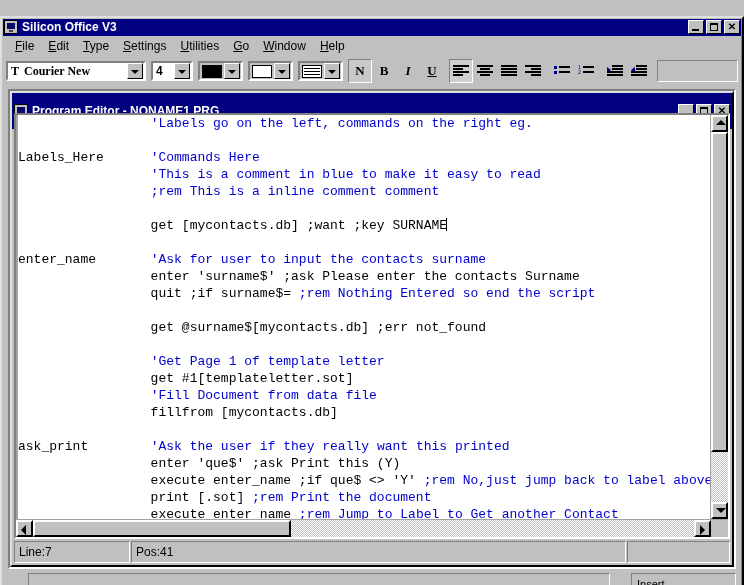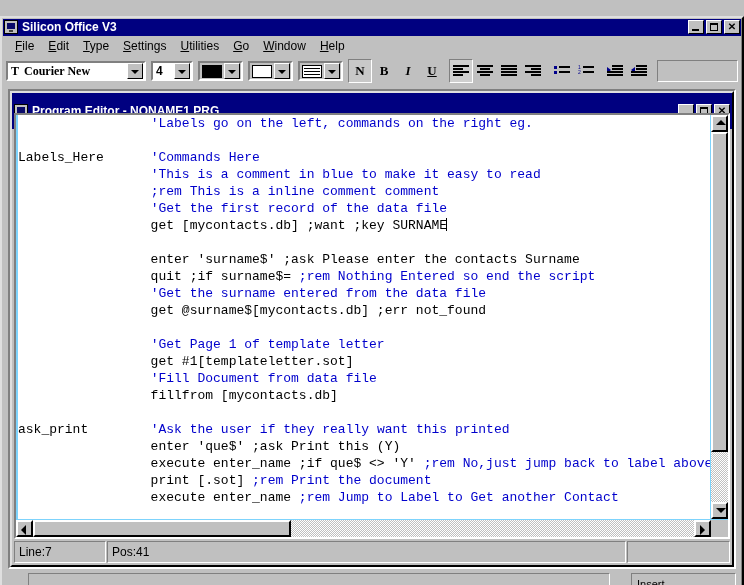--- a/index.html
+++ b/index.html
@@ -145,21 +145,21 @@
   #child-window{
     position:absolute;left:0;top:0;right:0;bottom:0;
     background:#c0c0c0;box-sizing:border-box;
     border:2px solid;border-color:#dfdfdf #000 #000 #dfdfdf;
   }
   #child-titlebar{height:36px;}
 
   
   #editor-frame{
     position:absolute;left:2px;top:20px;right:2px;bottom:26px;
-    background:#7dd3fc;
+    background:#a3a3a3;
     border:2px solid;border-color:#808080 #ffffff #ffffff #808080;
     box-sizing:border-box;
     display:flex;
   }
   #code-area{
     position:absolute;left:2px;top:0px;right:18px;bottom:18px;
     overflow:hidden;background:#ffffff;
   }
   .code-line{
     height:17px;line-height:17px;white-space:pre;
@@ -213,21 +213,21 @@
     position:absolute;left:2px;right:2px;bottom:2px;height:22px;
     background:#c0c0c0;display:flex;align-items:stretch;
     box-sizing:border-box;
   }
   .st-panel{
     background:#c0c0c0;box-sizing:border-box;
     border:1px solid;border-color:#808080 #ffffff #ffffff #808080;
     font-size:12px;color:#000;display:flex;align-items:center;
     padding-left:4px;white-space:nowrap;margin-right:1px;
   }
-  #st-line{width:92px;flex:none;}
+  #st-line{width:116px;flex:none;}
   #st-pos{flex:1;}
   #st-extra{width:103px;flex:none;margin-right:0;}
 
   
   #app-status{
     position:absolute;left:6px;right:6px;bottom:4px;height:22px;
     display:flex;box-sizing:border-box;
   }
   #app-status .st-panel{font-size:11px;margin-left:20px;}
   #as-main{flex:1;}
@@ -405,26 +405,27 @@
         </span>
       </div>
 
       <div id="editor-frame">
         <div id="code-area">
             <div class="code-line"><span class="">                 </span><span class="cmt">'Labels go on the left, commands on the right eg.</span></div>
             <div class="code-line"></div>
             <div class="code-line"><span>Labels_Here</span><span class="">      </span><span class="cmt">'Commands Here</span></div>
             <div class="code-line"><span class="">                 </span><span class="cmt">'This is a comment in blue to make it easy to read</span></div>
             <div class="code-line"><span class="">                 </span><span class="cmt">;rem This is a inline comment comment</span></div>
-            <div class="code-line"><span class="">                 </span><span class="cmt">'Get the first record of the data file</span></div>
+            <div class="code-line"><span class="">                 </span></div>
             <div class="code-line"><span class="">                 get [mycontacts.db] ;want ;key SURNAME</span><span class="caret"></span></div>
             <div class="code-line"></div>
+            <div class="code-line"><span>enter_name</span><span class="">       </span><span class="cmt">'Ask for user to input the contacts surname</span></div>
             <div class="code-line"><span class="">                 enter 'surname$' ;ask Please enter the contacts Surname</span></div>
             <div class="code-line"><span class="">                 quit ;if surname$= </span><span class="cmt">;rem Nothing Entered so end the script</span></div>
-            <div class="code-line"><span class="">                 </span><span class="cmt">'Get the surname entered from the data file</span></div>
+            <div class="code-line"><span class="">                 </span></div>
             <div class="code-line"><span class="">                 get @surname$[mycontacts.db] ;err not_found</span></div>
             <div class="code-line"></div>
             <div class="code-line"><span class="">                 </span><span class="cmt">'Get Page 1 of template letter</span></div>
             <div class="code-line"><span class="">                 get #1[templateletter.sot]</span></div>
             <div class="code-line"><span class="">                 </span><span class="cmt">'Fill Document from data file</span></div>
             <div class="code-line"><span class="">                 fillfrom [mycontacts.db]</span></div>
             <div class="code-line"></div>
             <div class="code-line"><span>ask_print</span><span class="">        </span><span class="cmt">'Ask the user if they really want this printed</span></div>
             <div class="code-line"><span class="">                 enter 'que$' ;ask Print this (Y)</span></div>
             <div class="code-line"><span class="">                 execute enter_name ;if que$ &lt;&gt; 'Y' </span><span class="cmt">;rem No,just jump back to label above</span></div>

